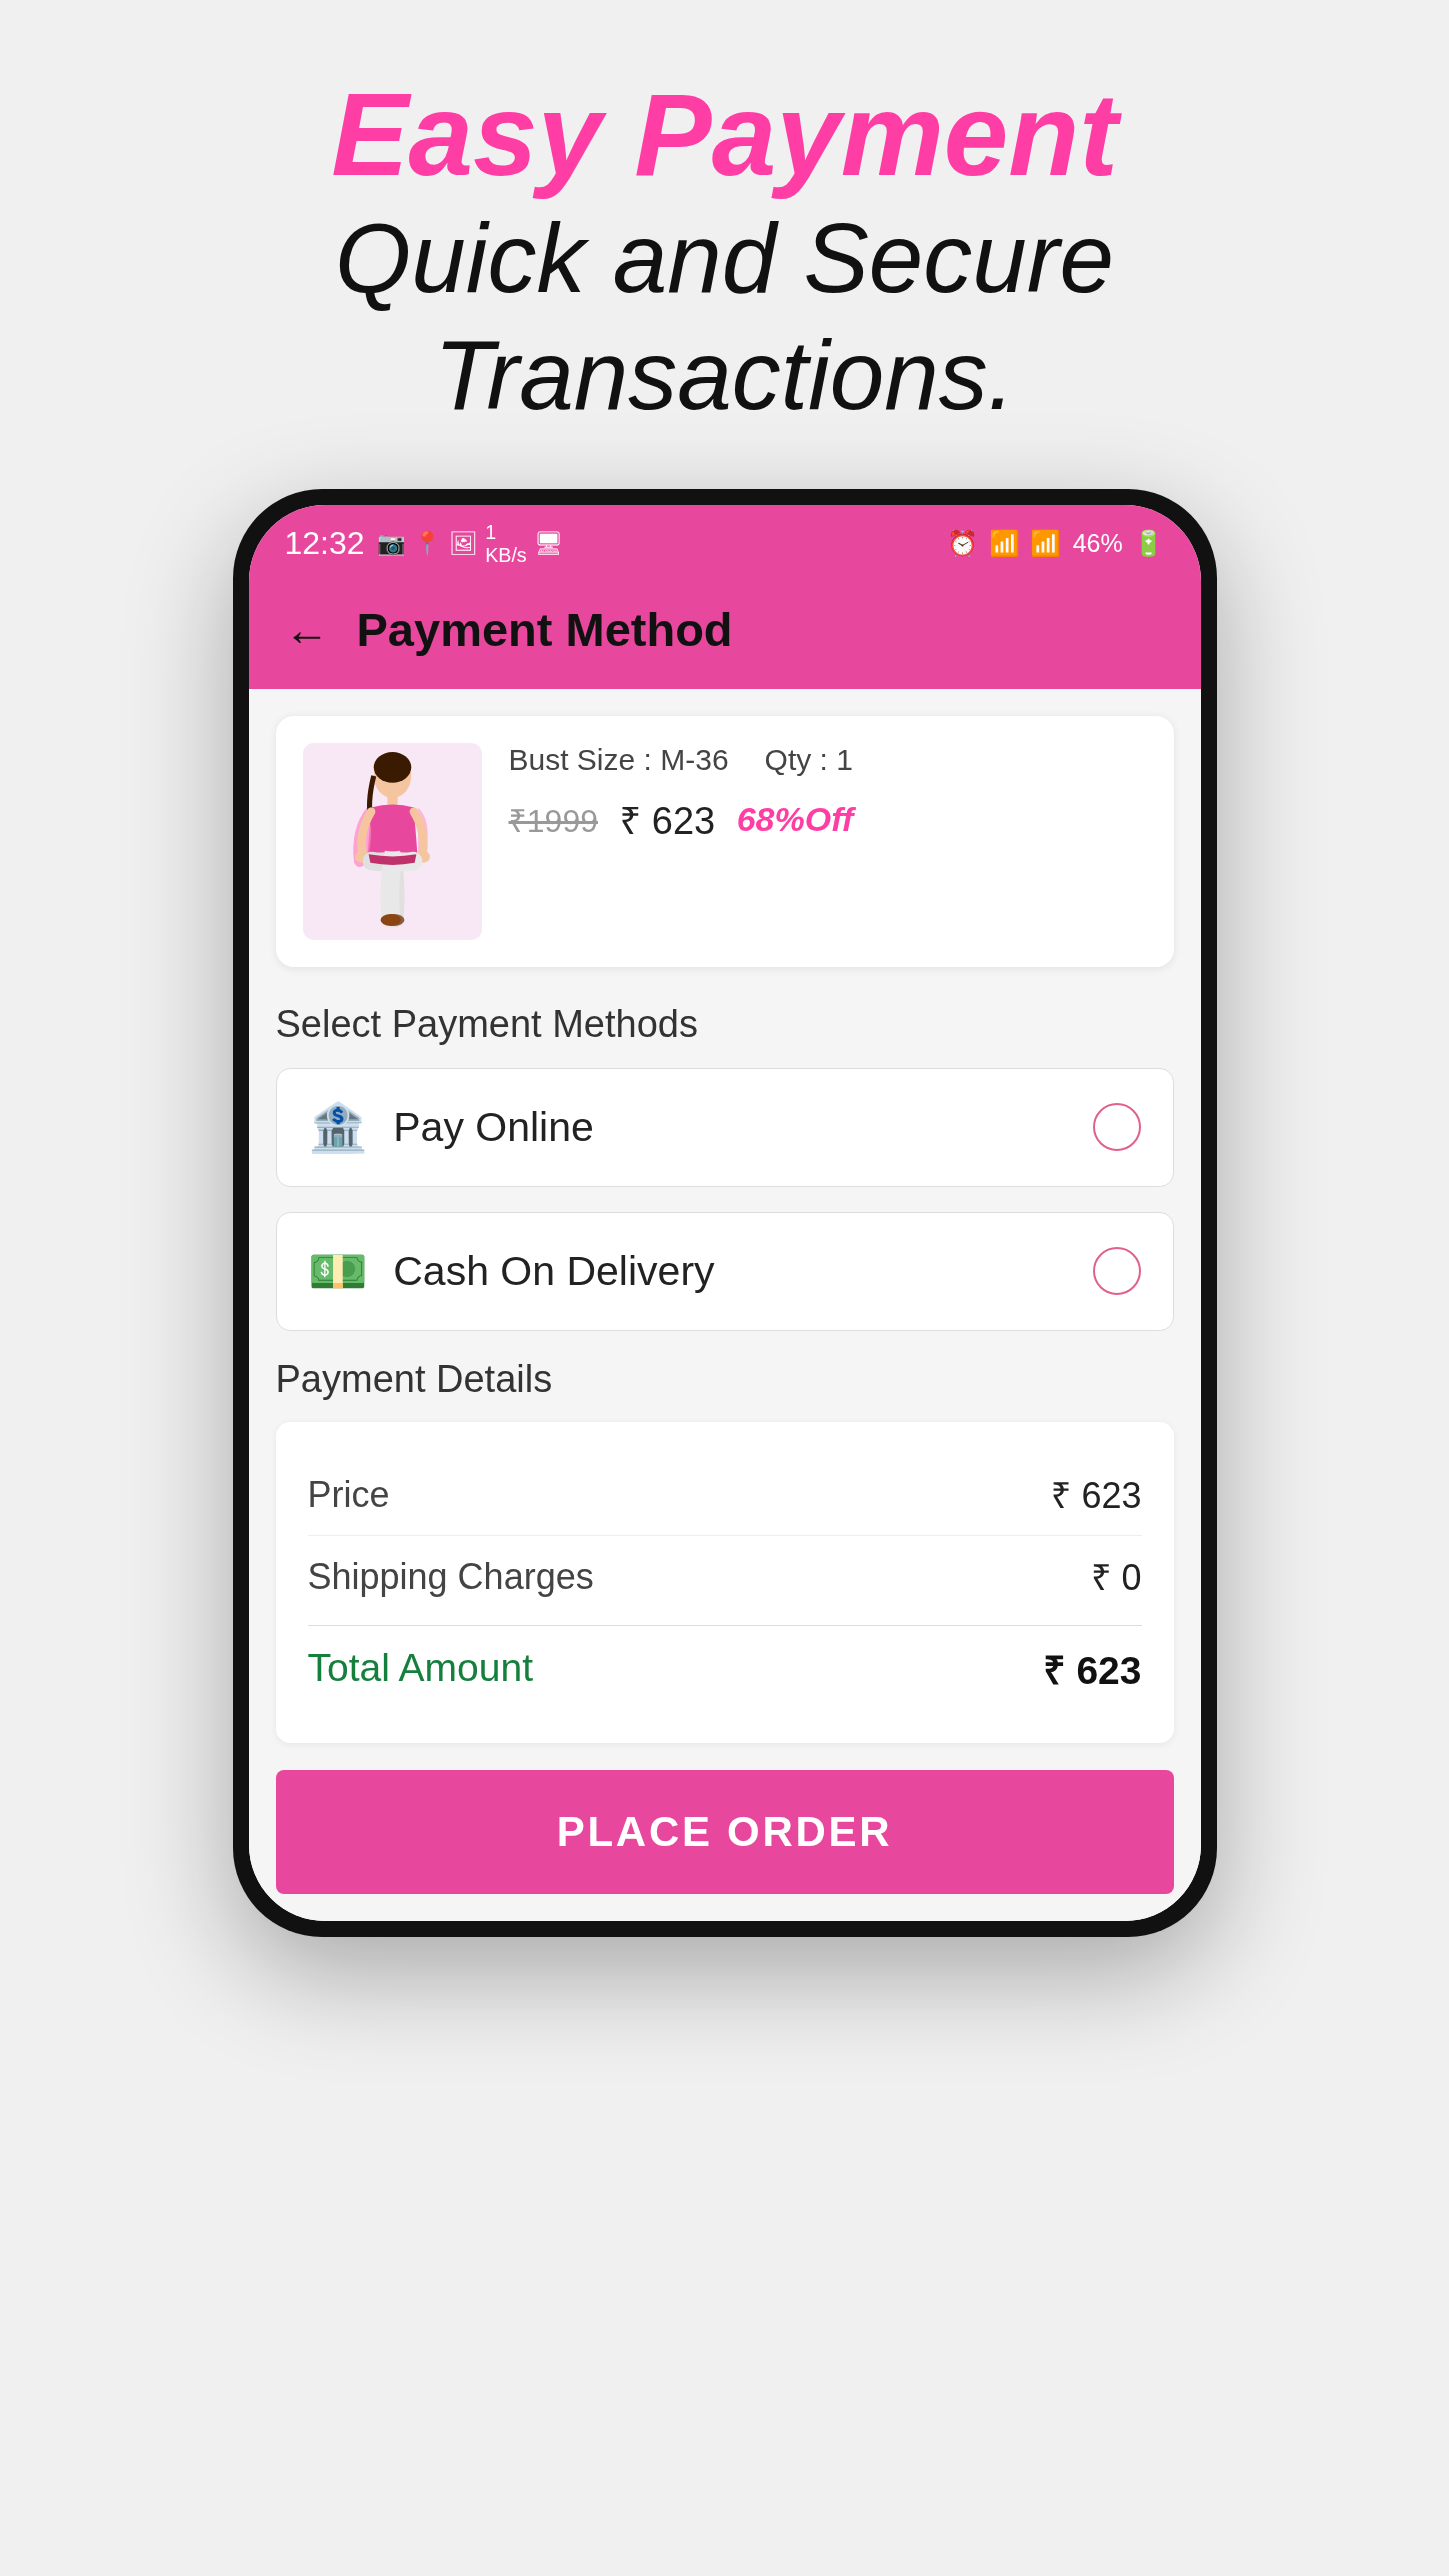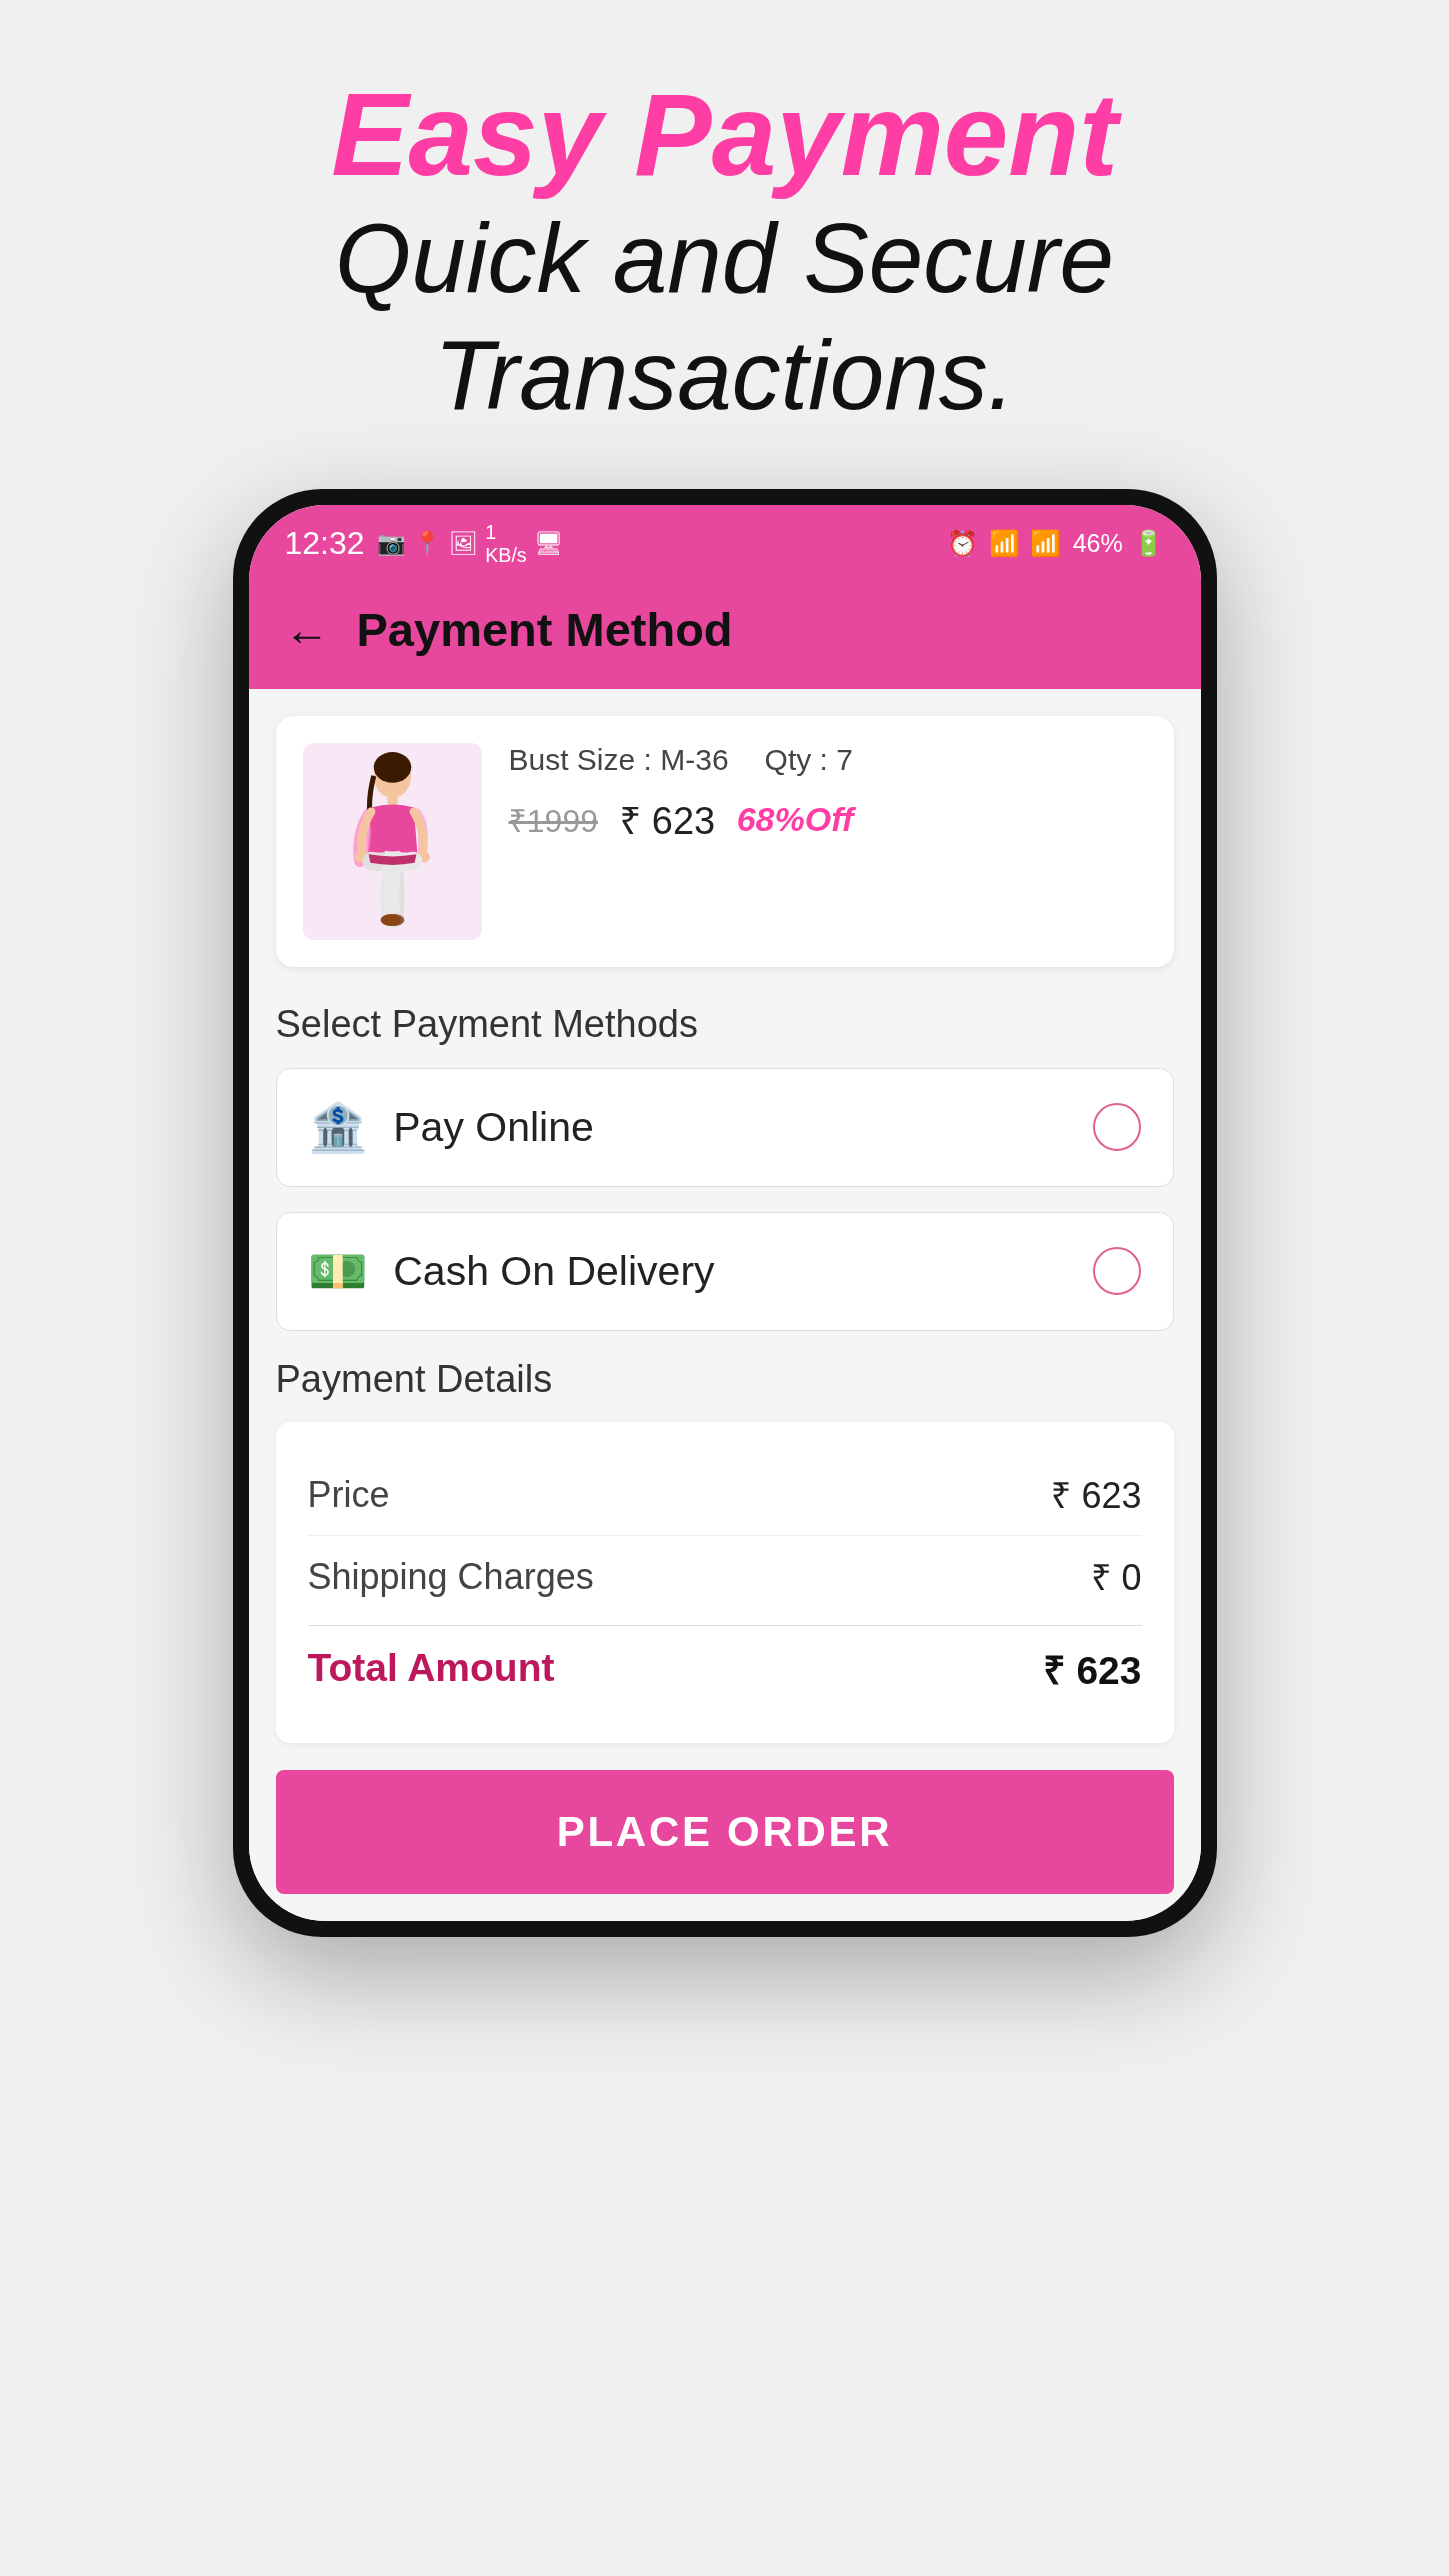--- a/index.html
+++ b/index.html
@@ -275,22 +275,22 @@
       color: #222;
     }
 
     .total-row {
       border-top: 1.3px solid #ddd !important;
       margin-top: 7.2px;
     }
 
     .total-label {
       font-size: 39px;
-      font-weight: 700;
-      color: #be185d;
+      font-weight: 400;
+      color: #15803d;
       text-align: right;
     }
 
     .total-value {
       font-size: 39px;
       font-weight: 700;
       color: #111;
     }
 
     
@@ -379,21 +379,21 @@
 
             <path d="M52 120 Q80 125 108 120 L106 130 Q80 135 54 130 Z" fill="#c0306a"></path>
 
             <ellipse cx="82" cy="197" rx="12" ry="7" fill="#8B5E3C"></ellipse>
             <ellipse cx="78" cy="197" rx="12" ry="7" fill="#8B4513"></ellipse>
           </svg>
         </div>
         <div class="product-info">
           <div class="product-meta">
             <span class="meta-item">Bust Size : M-36</span>
-            <span class="meta-item">Qty : 7</span>
+            <span class="meta-item">Qty : 1</span>
           </div>
           <div class="product-price-row">
             <span class="price-original">₹1999</span>
             <span class="price-discounted">₹ 623</span>
             <span class="discount-badge">68%Off</span>
           </div>
         </div>
       </div>
 
       

